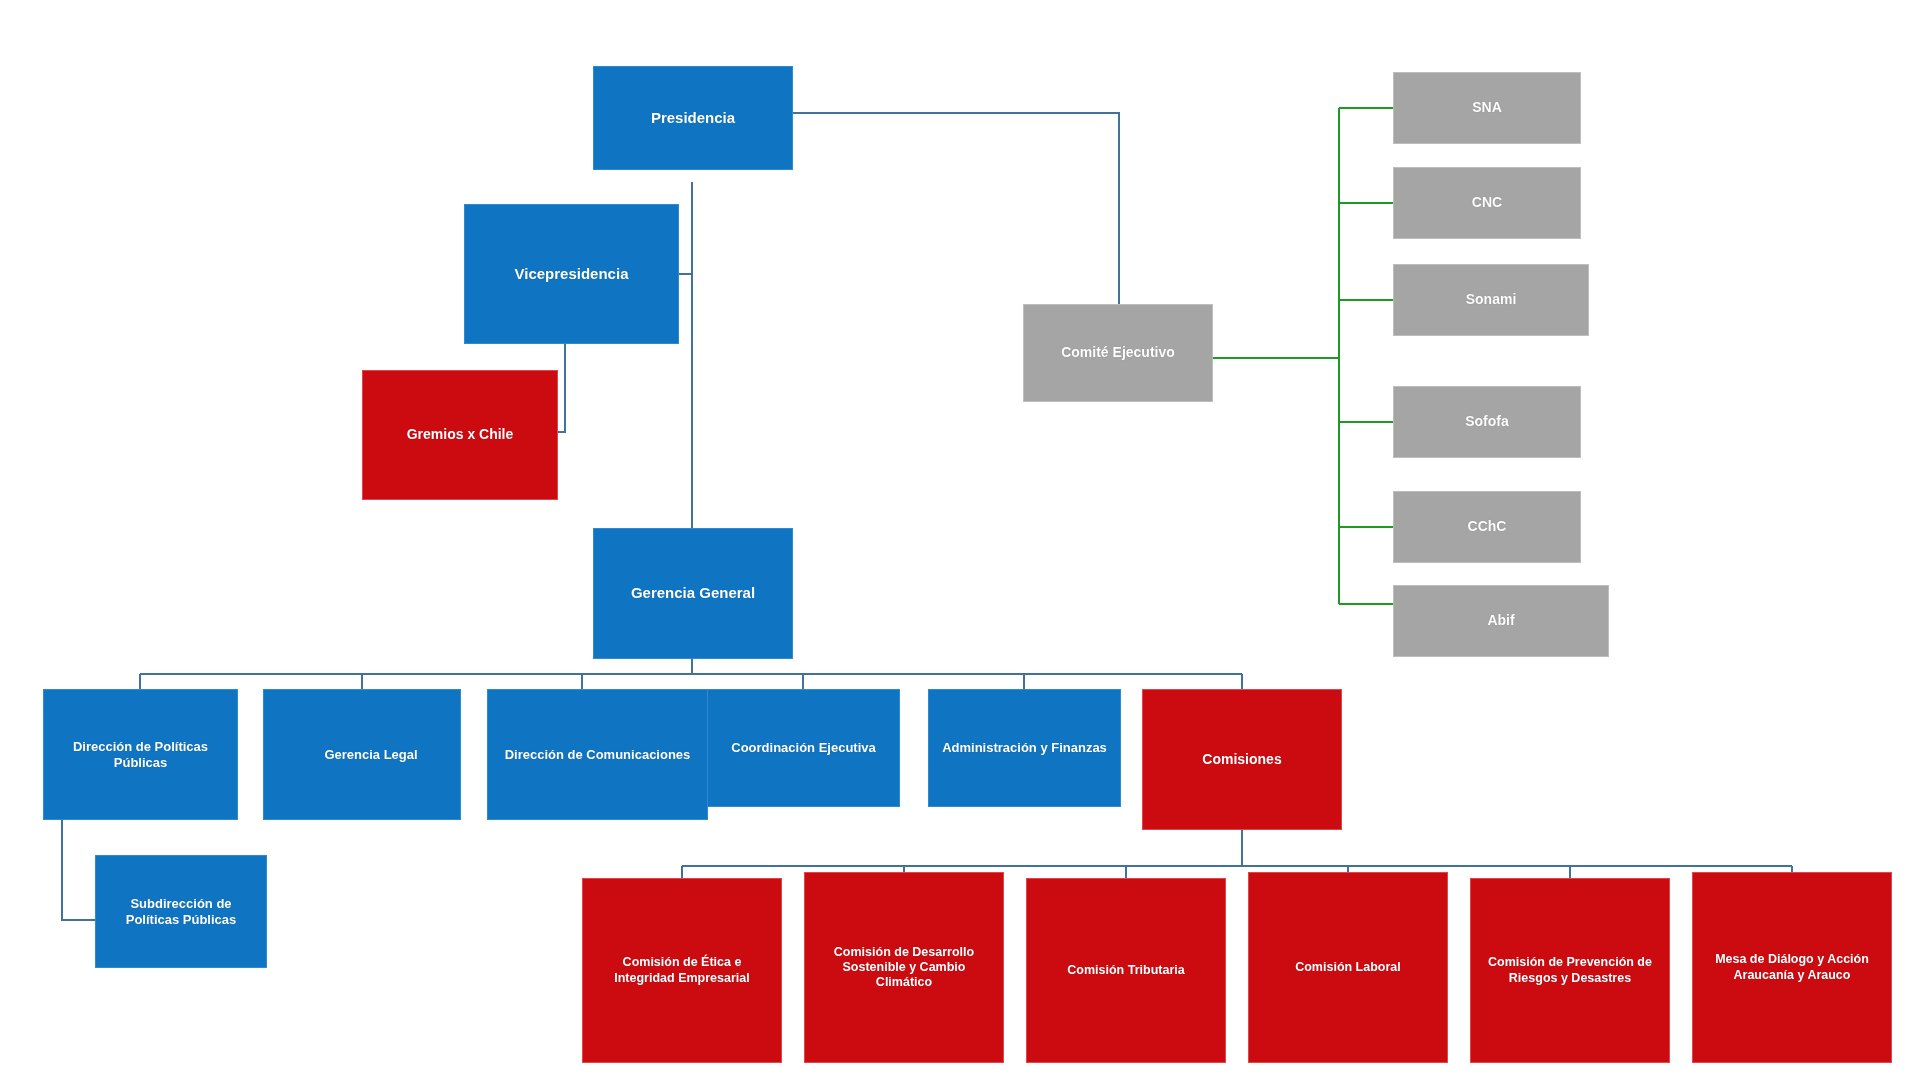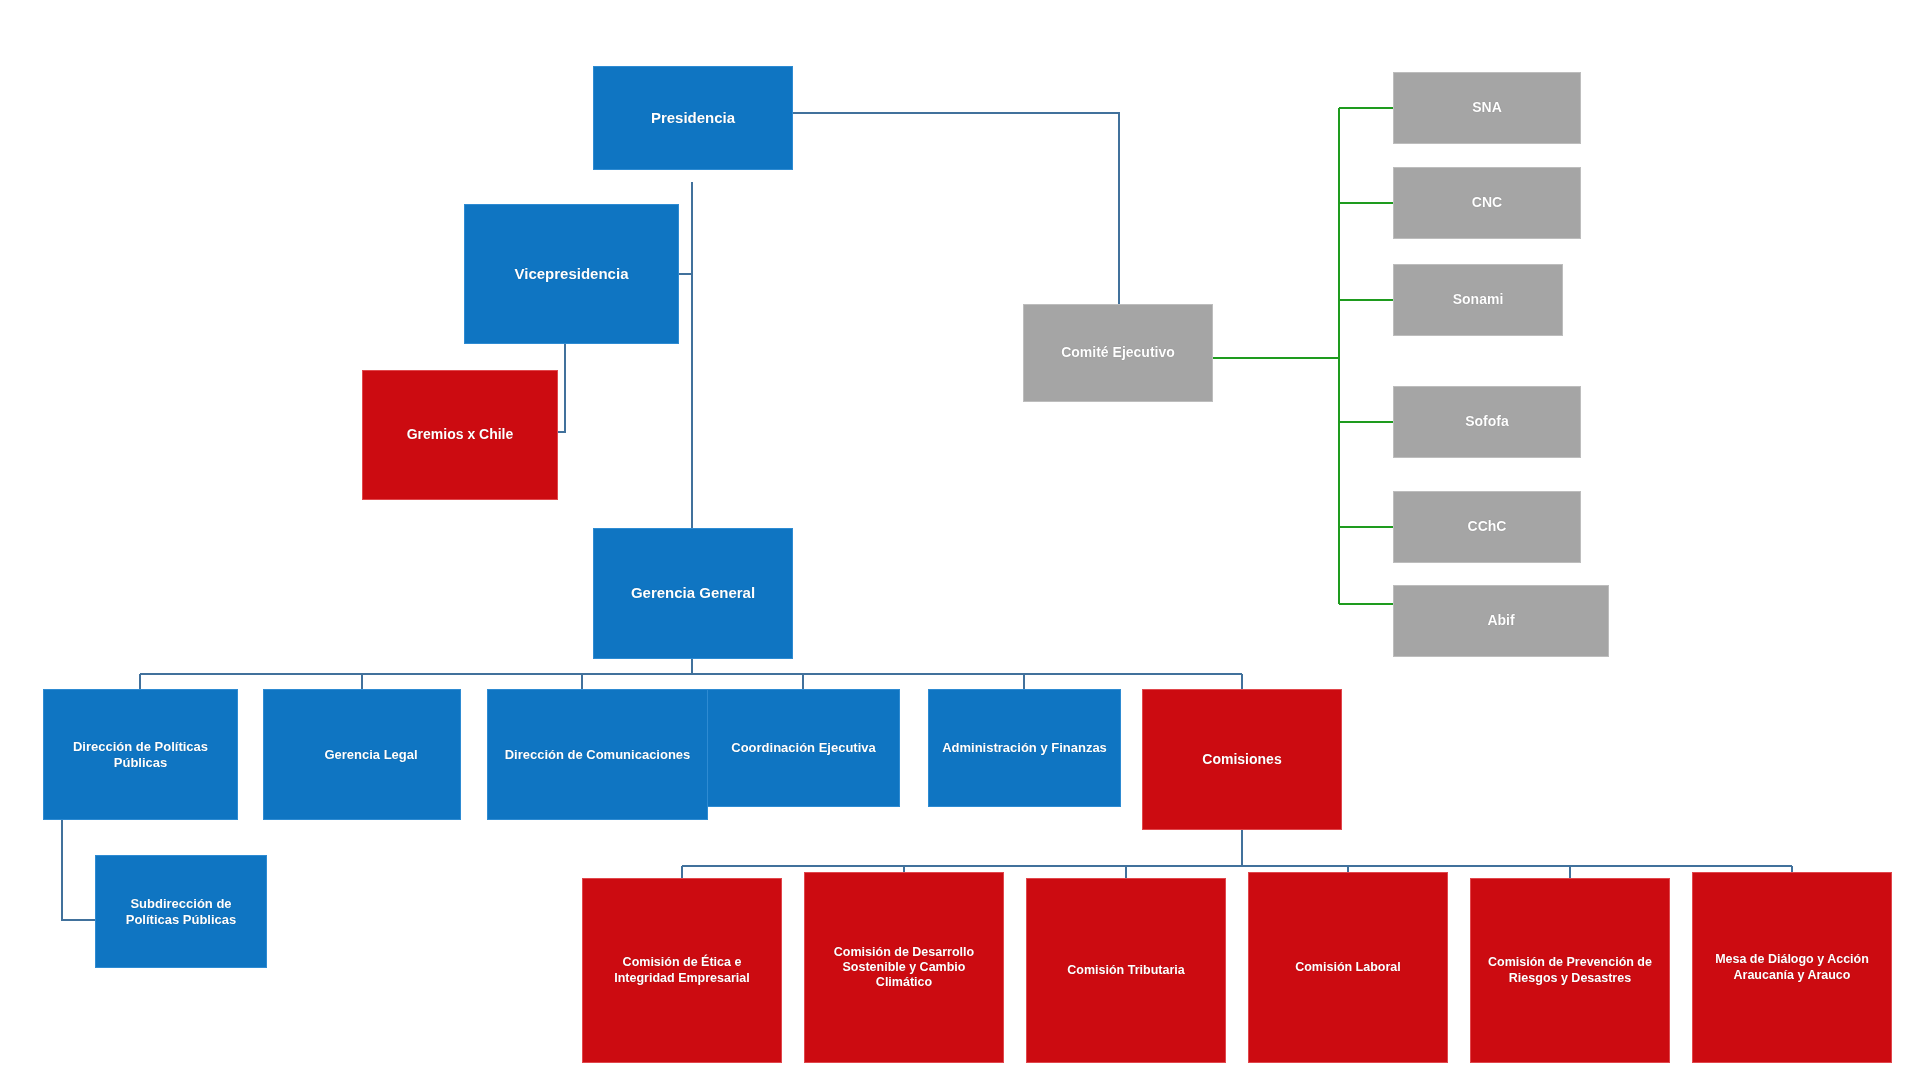--- a/index.html
+++ b/index.html
@@ -174,21 +174,21 @@
   </div>
 
   <div class="node gray fs-14" style="left:1393px; top:72px; width:188px; height:72px;justify-content:flex-end;">
     <span class="node-label">SNA</span>
   </div>
 
   <div class="node gray fs-14" style="left:1393px; top:167px; width:188px; height:72px;">
     <span class="node-label">CNC</span>
   </div>
 
-  <div class="node gray fs-14" style="left:1393px; top:264px; width:170px; height:72px;text-align:center;">
+  <div class="node gray fs-14" style="left:1393px; top:264px; width:196px; height:72px;text-align:center;">
     <span class="node-label">Sonami</span>
   </div>
 
   <div class="node gray fs-14" style="left:1393px; top:386px; width:188px; height:72px;">
     <span class="node-label">Sofofa</span>
   </div>
 
   <div class="node gray fs-14" style="left:1393px; top:491px; width:188px; height:72px;">
     <span class="node-label">CChC</span>
   </div>

